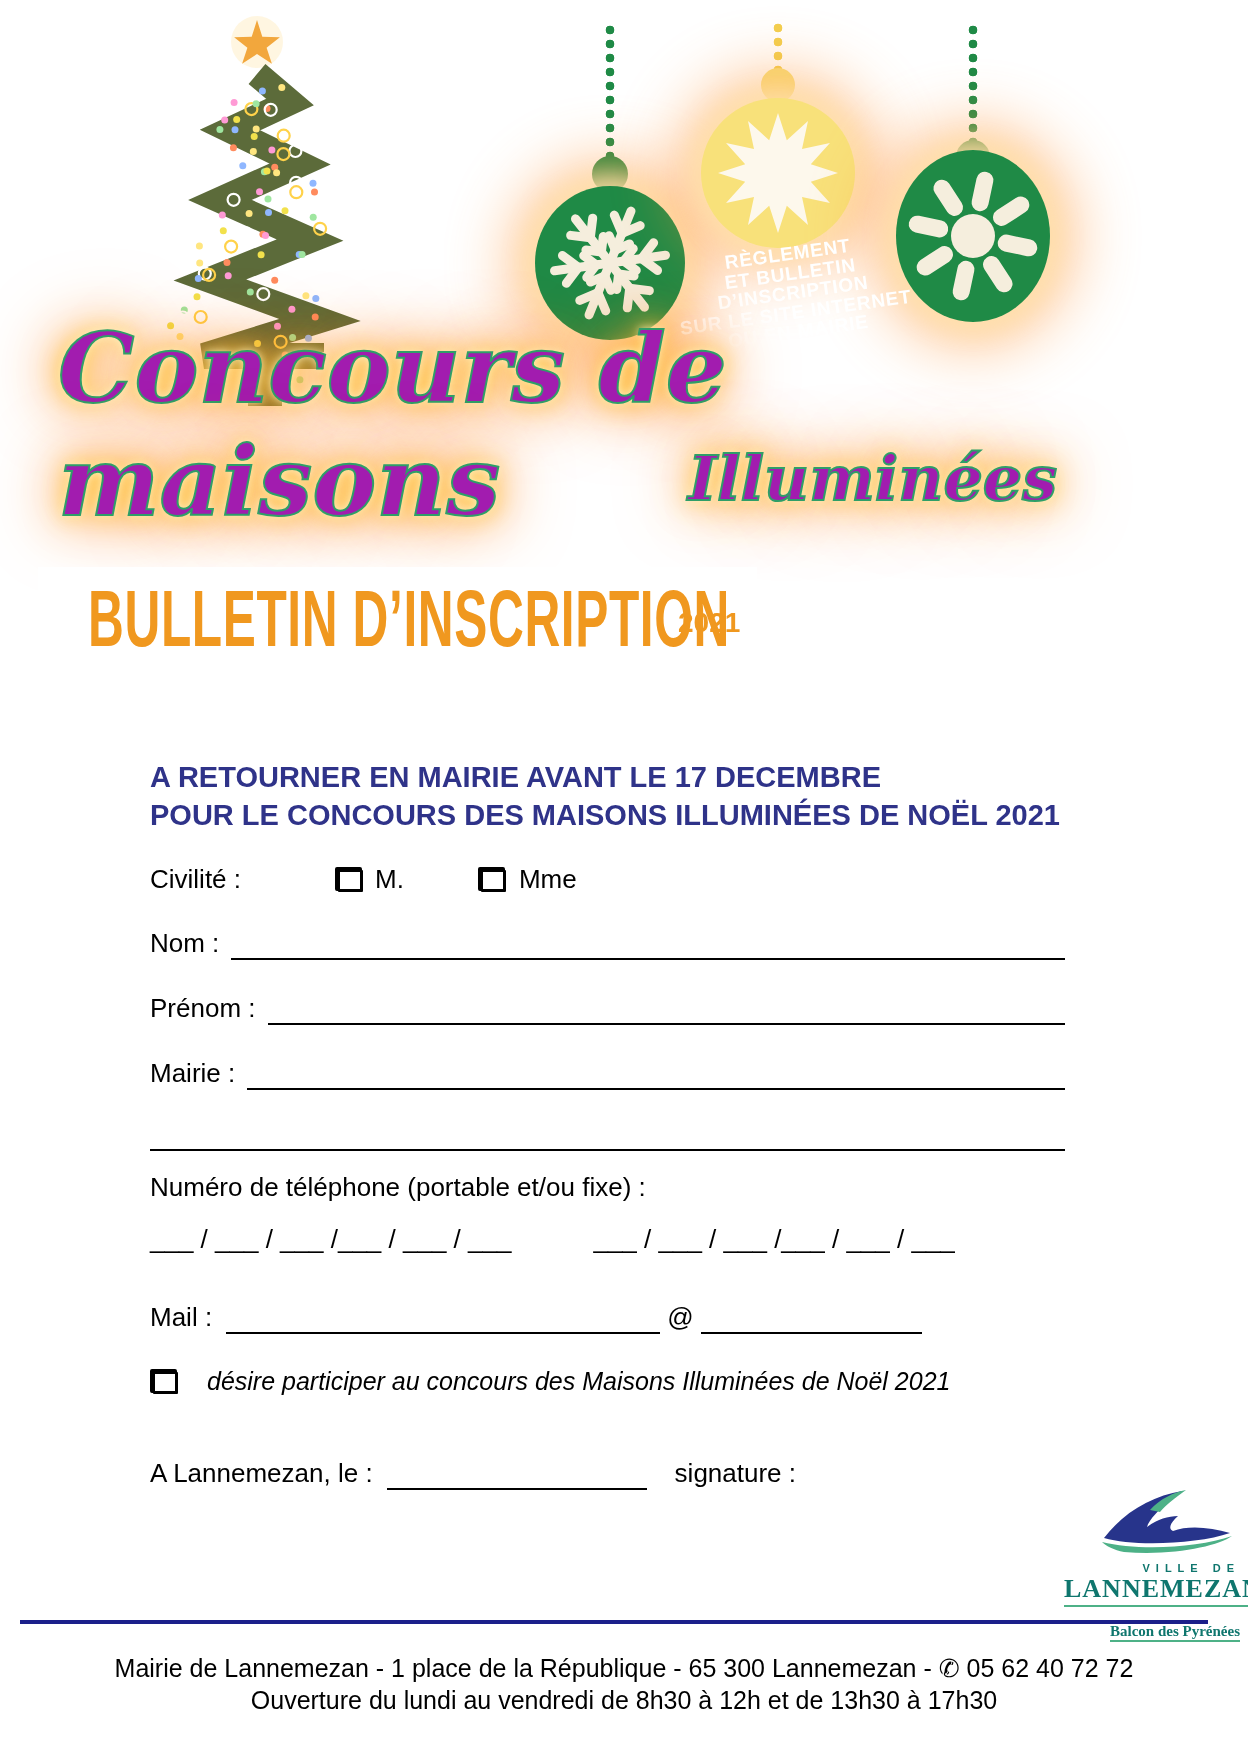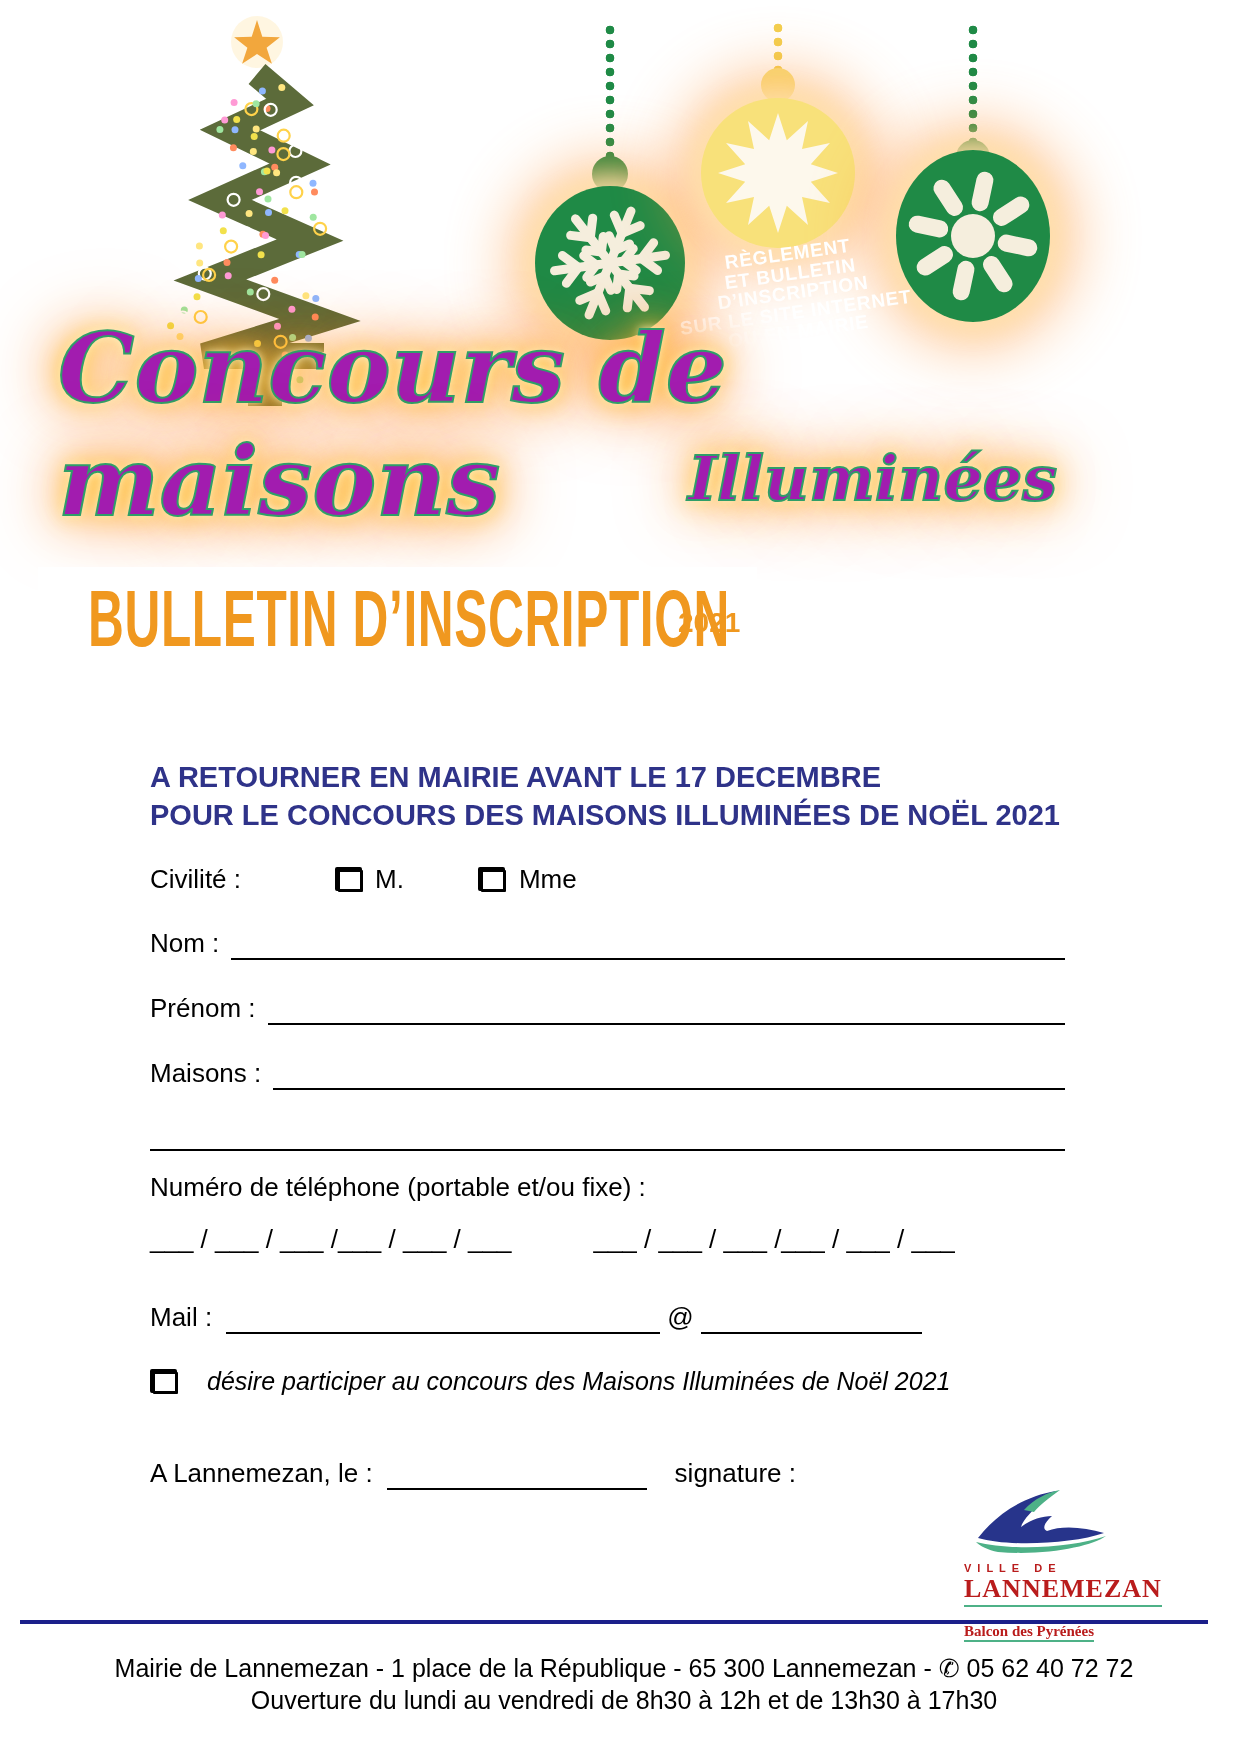--- a/index.html
+++ b/index.html
@@ -31,21 +31,21 @@
   
   .row{position:absolute;left:150px;display:flex;align-items:flex-end;font-size:26px;}
   .lbl{line-height:34px;white-space:nowrap;}
   .uline{border-bottom:2px solid #000;height:28px;}
   .grow{flex:1;}
   .ftitle{position:absolute;left:150px;font-size:29px;font-weight:bold;color:#2f3389;white-space:nowrap;}
   .cbx{display:inline-block;width:20px;height:17px;border:2px solid #000;border-top-width:5px;border-left-width:5px;
        border-radius:2px;box-shadow:2px 2px 0 -1px #000;vertical-align:-1px;background:#fff;}
   .it{font-style:italic;font-size:25px;line-height:34px;}
   
-  .logo{position:absolute;left:964px;top:1486px;width:176px;text-align:left;color:#b91c1c;}
+  .logo{position:absolute;left:1064px;top:1486px;width:176px;text-align:right;color:#0f766e;}
   .logo .ville{font-size:11px;letter-spacing:6px;font-weight:bold;margin-top:2px;}
   .logo .nom{font-family:"Liberation Serif",serif;font-size:26px;font-weight:bold;letter-spacing:1px;
              border-bottom:2px solid #4db187;display:inline-block;padding-bottom:1px;}
   .logo .tag{font-family:"Liberation Serif",serif;font-size:15px;font-weight:bold;
              border-bottom:2px solid #4db187;display:inline-block;margin-top:16px;}
   .sep{position:absolute;left:20px;top:1620px;width:1188px;height:4px;background:#1b1f8a;}
   .foot{position:absolute;left:0;width:1248px;text-align:center;font-size:25px;}
 </style>
 </head>
 <body>
@@ -253,21 +253,21 @@
     <span class="lbl">Nom :</span>
     <span class="uline grow" style="margin-left:12px;"></span>
   </div>
 
   <div class="row" style="top:991px;width:915px;">
     <span class="lbl">Prénom :</span>
     <span class="uline grow" style="margin-left:12px;"></span>
   </div>
 
   <div class="row" style="top:1056px;width:915px;">
-    <span class="lbl">Maisons :</span>
+    <span class="lbl">Mairie :</span>
     <span class="uline grow" style="margin-left:12px;"></span>
   </div>
 
   <div class="row" style="top:1121px;width:915px;">
     <span class="uline grow"></span>
   </div>
 
   <div class="row" style="top:1170px;">
     <span class="lbl">Numéro de téléphone (portable et/ou fixe) :</span>
   </div>

